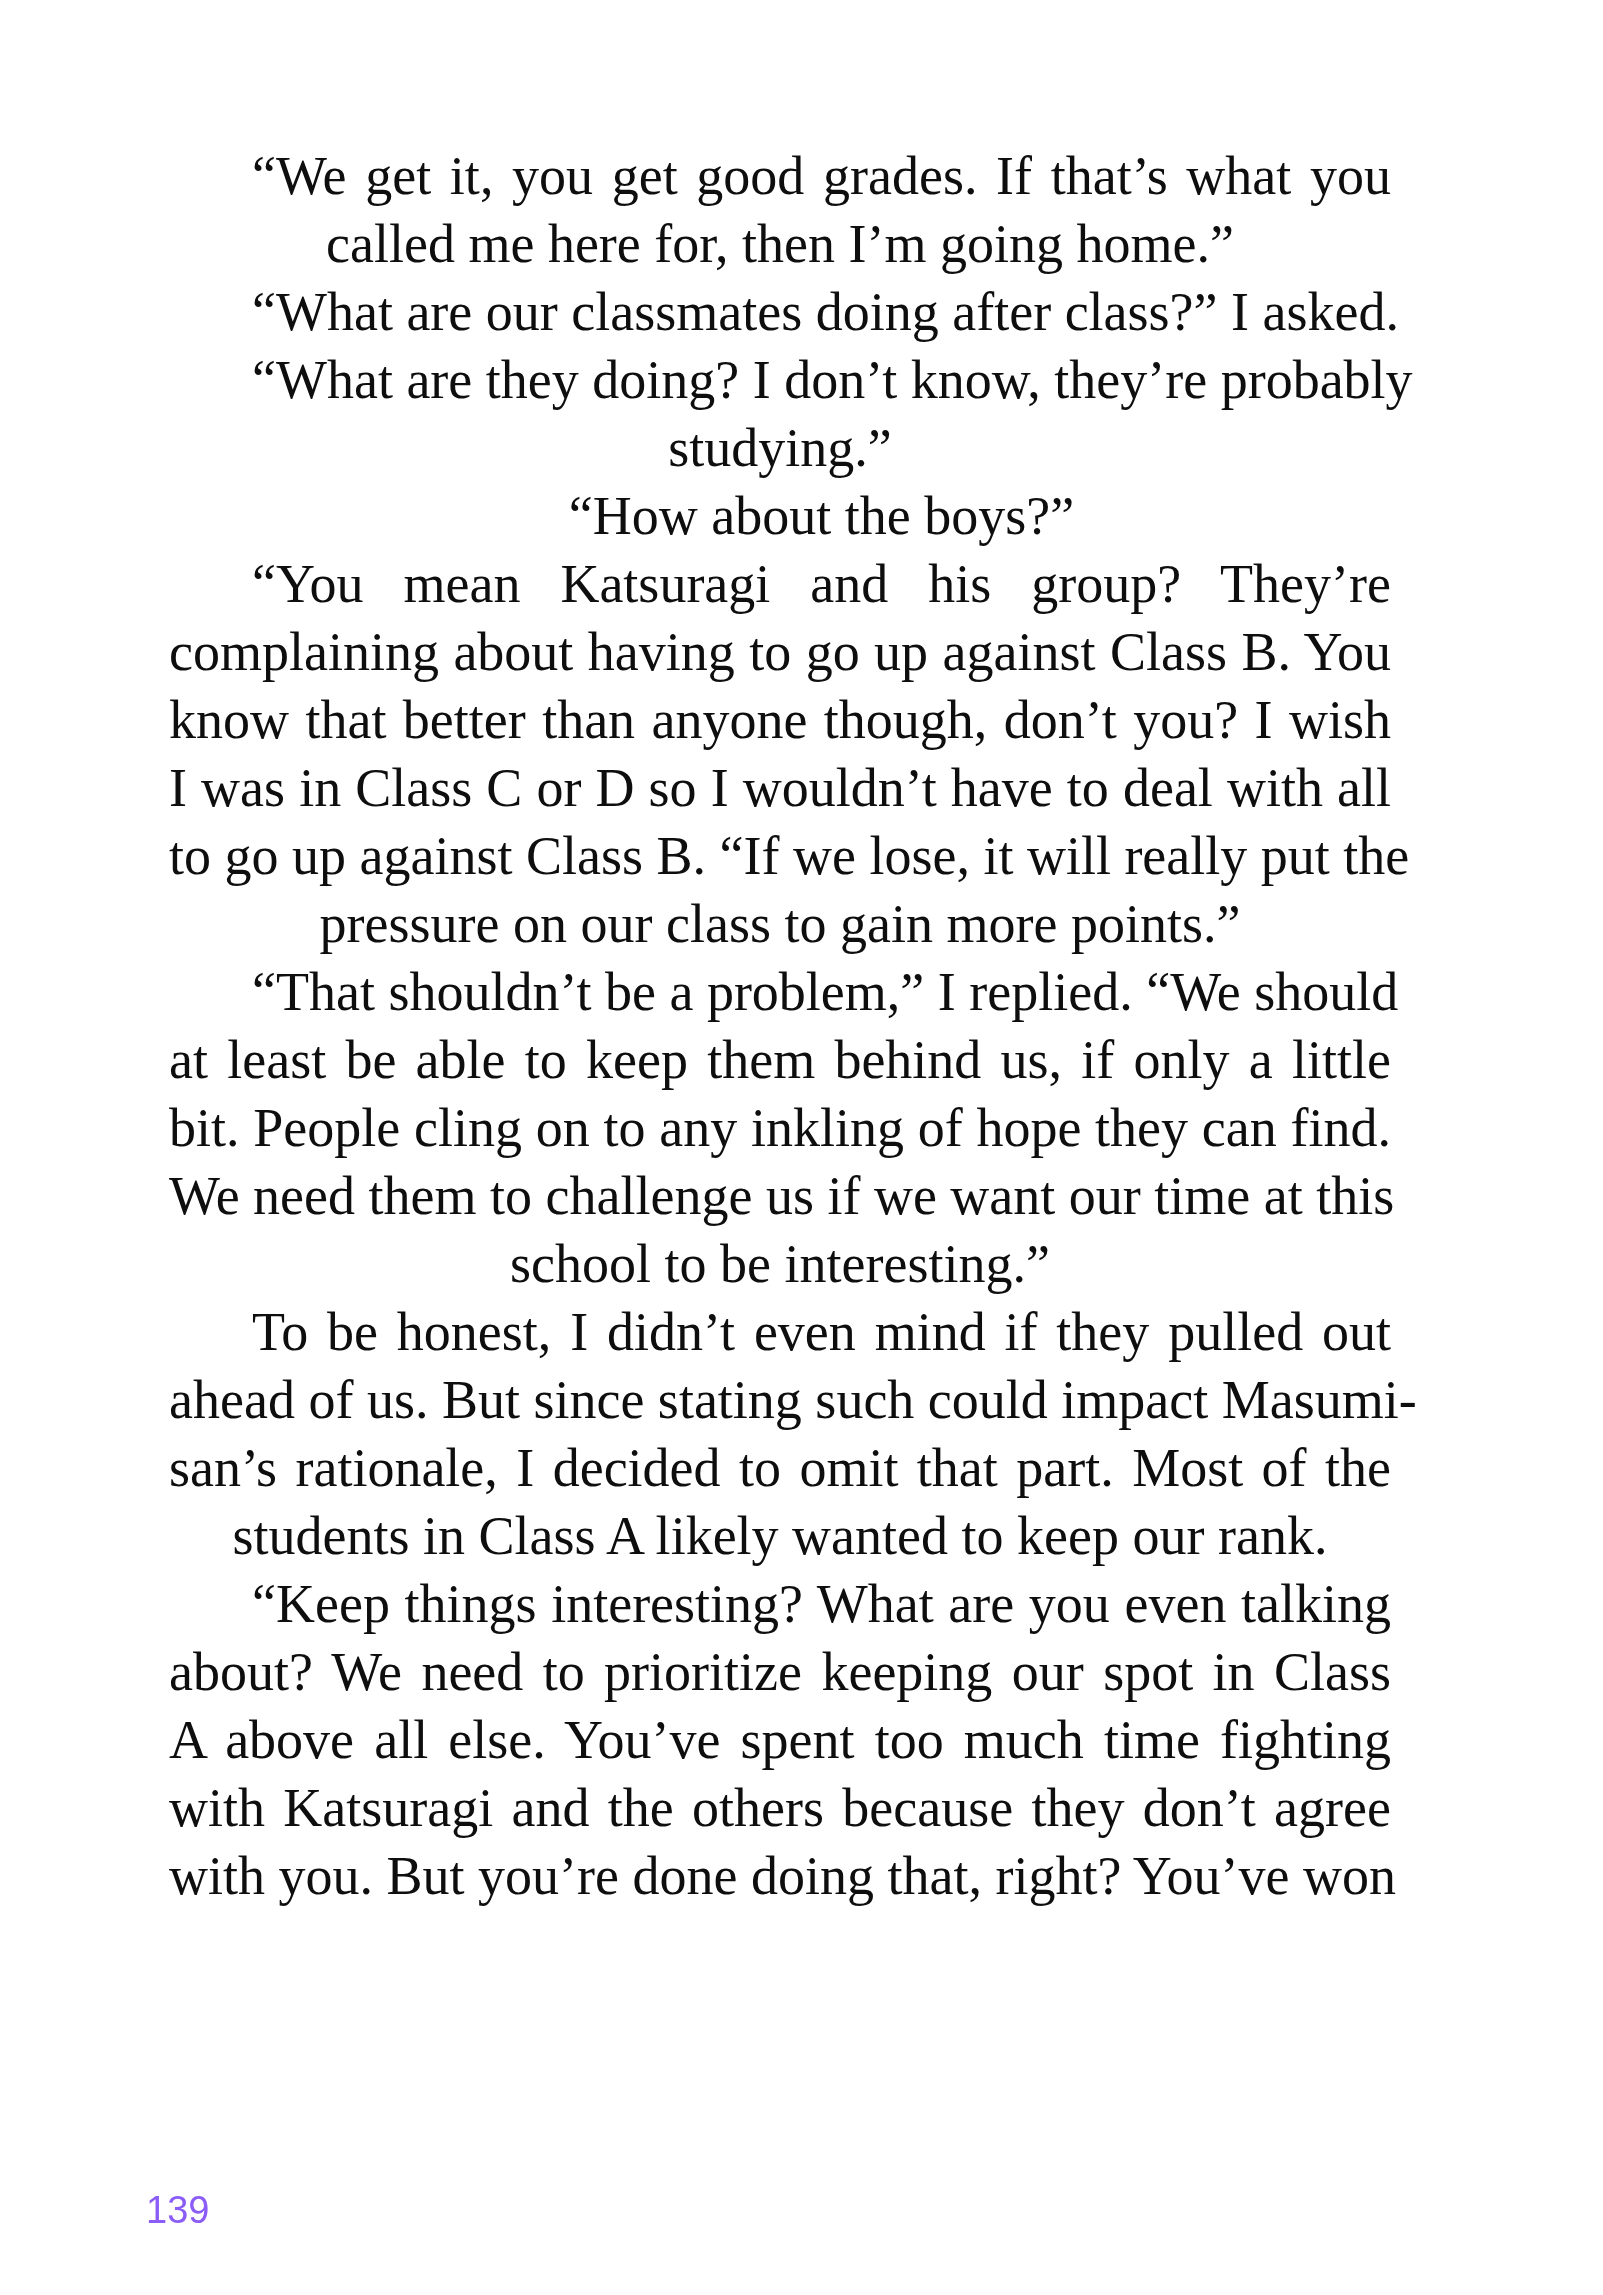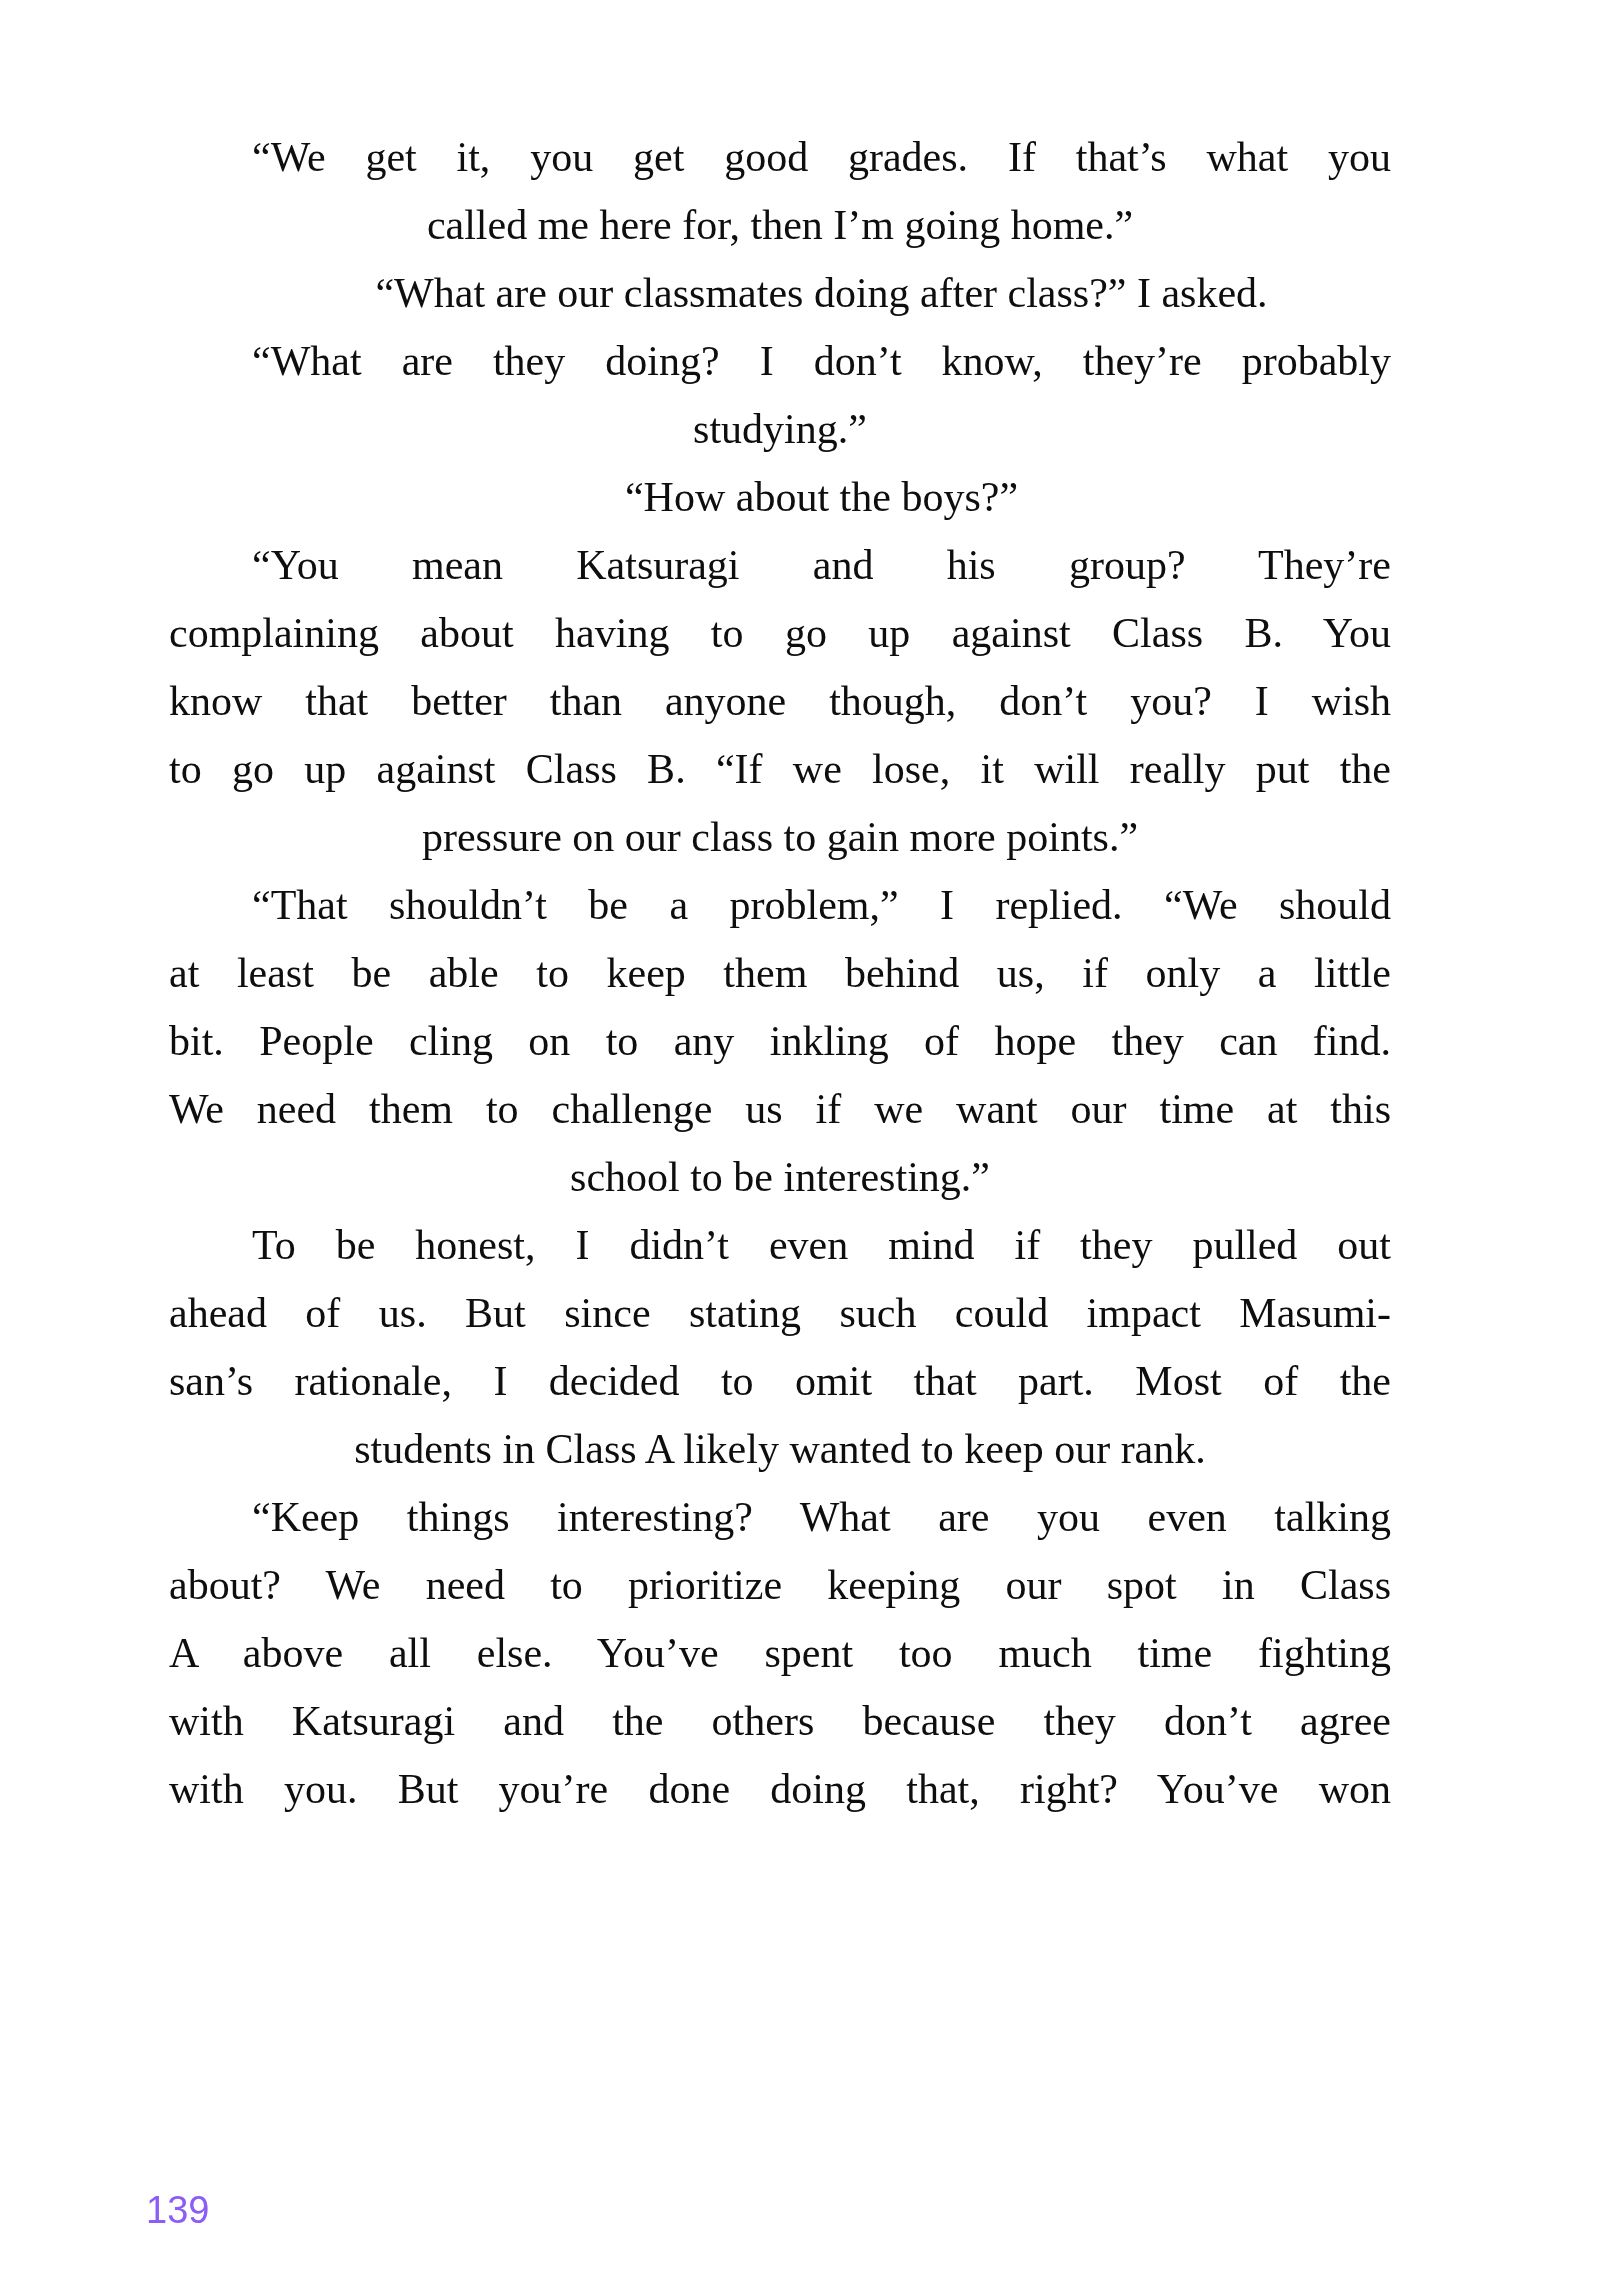--- a/index.html
+++ b/index.html
@@ -16,23 +16,23 @@
     overflow: hidden;
   }
   .page {
     position: absolute;
     inset: 0;
     background: #ffffff;
   }
   .text-block {
     position: absolute;
     left: 169px;
-    top: 123px;
+    top: 142px;
     width: 1222px;
-    font-size: 42px;
+    font-size: 54px;
     line-height: 68px;
     letter-spacing: 0;
   }
   .ln {
     white-space: nowrap;
     height: 68px;
     text-align: center;
   }
   .ln.j {
     text-align: justify;
@@ -59,20 +59,21 @@
   <div class="text-block">
     <div class="ln ind j">“We get it, you get good grades. If that’s what you</div>
     <div class="ln">called me here for, then I’m going home.”</div>
     <div class="ln ind">“What are our classmates doing after class?” I asked.</div>
     <div class="ln ind j">“What are they doing? I don’t know, they’re probably</div>
     <div class="ln">studying.”</div>
     <div class="ln ind">“How about the boys?”</div>
     <div class="ln ind j">“You mean Katsuragi and his group? They’re</div>
     <div class="ln j">complaining about having to go up against Class B. You</div>
     <div class="ln j">know that better than anyone though, don’t you? I wish</div>
+    <div class="ln j">I was in Class C or D so I wouldn’t have to deal with all</div>
     <div class="ln j">to go up against Class B. “If we lose, it will really put the</div>
     <div class="ln">pressure on our class to gain more points.”</div>
     <div class="ln ind j">“That shouldn’t be a problem,” I replied. “We should</div>
     <div class="ln j">at least be able to keep them behind us, if only a little</div>
     <div class="ln j">bit. People cling on to any inkling of hope they can find.</div>
     <div class="ln j">We need them to challenge us if we want our time at this</div>
     <div class="ln">school to be interesting.”</div>
     <div class="ln ind j">To be honest, I didn’t even mind if they pulled out</div>
     <div class="ln j">ahead of us. But since stating such could impact Masumi-</div>
     <div class="ln j">san’s rationale, I decided to omit that part. Most of the</div>

